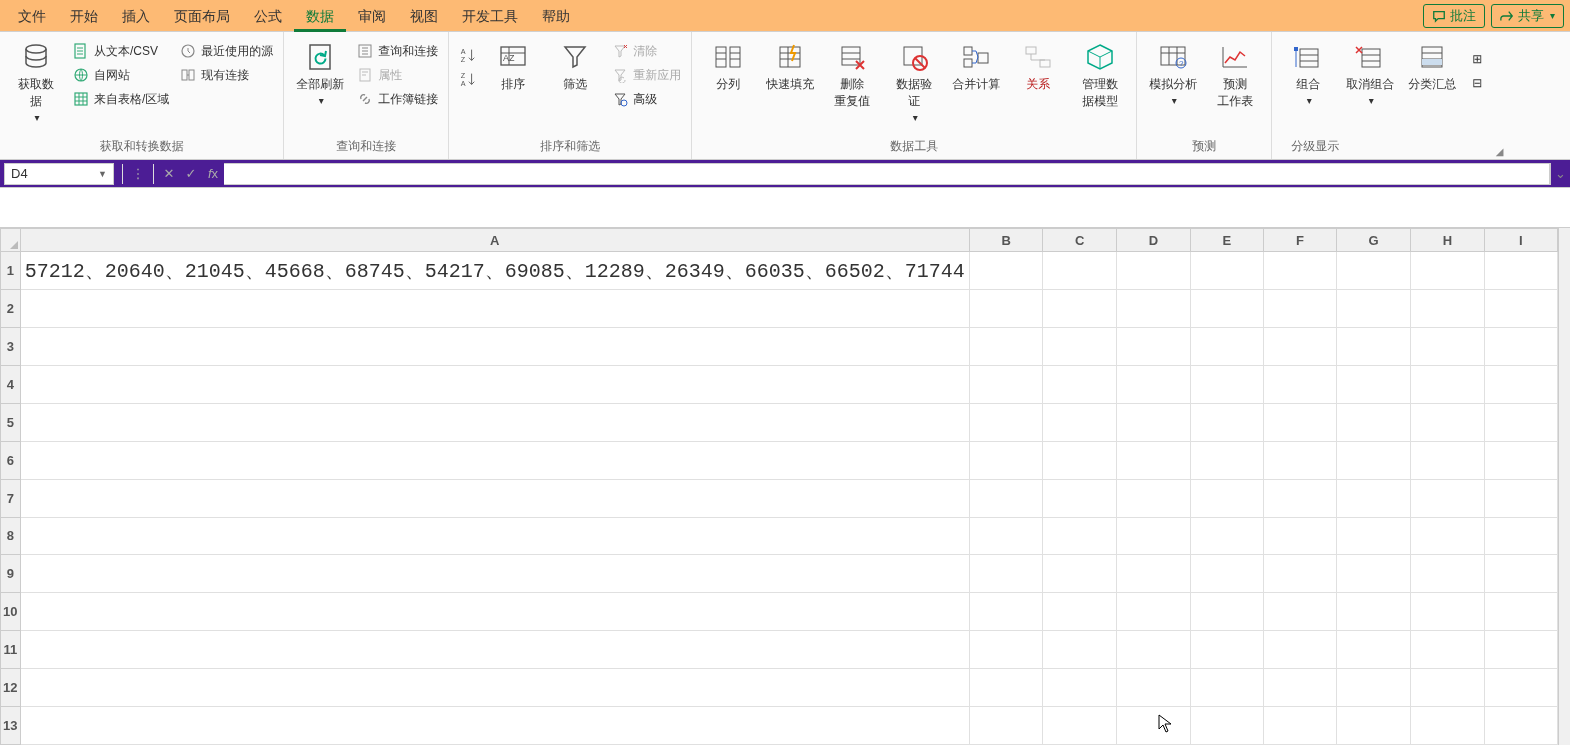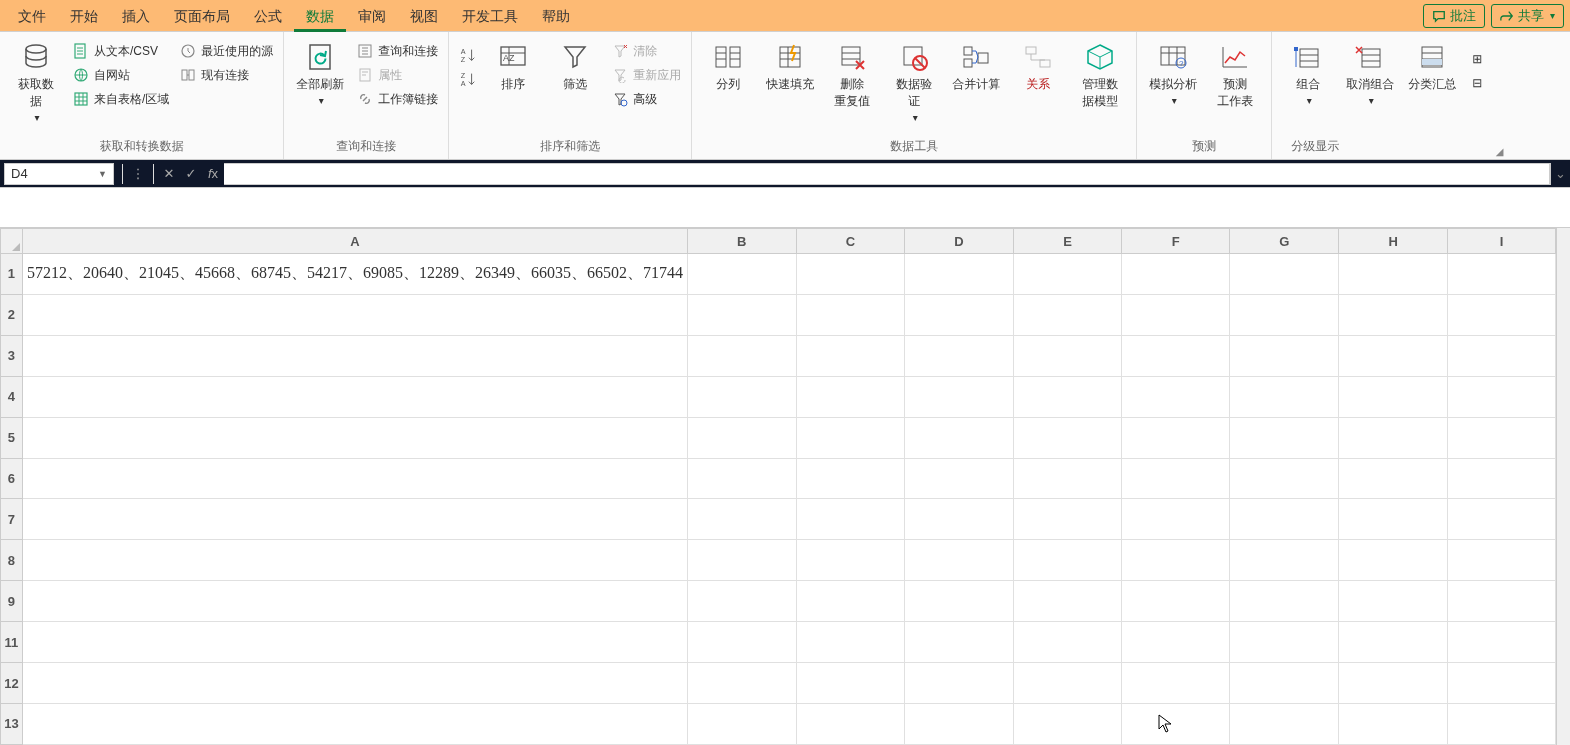--- a/index.html
+++ b/index.html
@@ -24,40 +24,40 @@
 .big-btn.disabled { color: #b91c1c; }
 .stack { display: flex; flex-direction: column; gap: 6px; padding-top: 6px; }
 .small-btn { display: flex; align-items: center; gap: 4px; font-size: 12px; cursor: pointer; white-space: nowrap; }
 .small-btn.disabled { color: #aaa; }
 .small-btn .ico { width: 18px; height: 18px; display: inline-flex; align-items: center; justify-content: center; }
 .dlg-launch { position: relative; width: 100%; margin-left: 18px; }
 .dlg-launch .corner { position: absolute; right: -8px; bottom: 2px; font-size: 10px; color: #888; cursor: pointer; }
 svg { display: block; }
 
 
-.fbar { display: flex; align-items: center; height: 28px; border-bottom: 1px solid #ccc; background: #0f172a; }
+.fbar { display: flex; align-items: center; height: 28px; border-bottom: 1px solid #ccc; background: #4c1d95; }
 .namebox { width: 110px; height: 22px; border: 1px solid #ccc; margin: 0 4px; display: flex; align-items: center; padding: 0 6px; font-size: 13px; background: #fff; }
 .namebox .dd { margin-left: auto; font-size: 9px; color: #666; }
 .fbar-sep { width: 1px; height: 20px; background: #ddd; margin: 0 4px; }
 .fbar-btn { width: 22px; height: 22px; display: flex; align-items: center; justify-content: center; color: #aaa; cursor: pointer; }
 .fbar-input { flex: 1; height: 22px; border: 1px solid #ccc; border-left: none; padding: 0 6px; font-size: 13px; background: #fff; }
 .fbar-expand { width: 20px; text-align: center; color: #888; cursor: pointer; border-left: 1px solid #ccc; height: 22px; line-height: 22px; }
 
 
 .fbar-extra { height: 40px; border-bottom: 1px solid #ccc; background: #fff; }
 
 
 .grid-wrap { display: flex; height: calc(745px - 32px - 128px - 28px - 40px); }
 .grid { border-collapse: collapse; table-layout: fixed; }
 .sel-all { width: 26px; height: 22px; background: #f0f0f0; border: 1px solid #ccc; position: relative; }
 .sel-all::after { content: ""; position: absolute; right: 2px; bottom: 2px; width: 0; height: 0; border-left: 8px solid transparent; border-bottom: 8px solid #bbb; }
 .colh { height: 22px; background: #f0f0f0; border: 1px solid #ccc; text-align: center; font-size: 13px; color: #555; }
 .rowh { width: 26px; background: #f0f0f0; border: 1px solid #ccc; text-align: center; font-size: 13px; color: #555; }
 .cell { border: 1px solid #e0e0e0; height: 36px; font-size: 13px; padding: 0 4px; vertical-align: middle; }
-.row1 .cell { font-size: 16px; font-family: Liberation Serif, serif; white-space: nowrap; }
+.row1 .cell { font-size: 20px; font-family: Liberation Mono, monospace; white-space: nowrap; }
 .scroll-v { width: 18px; background: #f0f0f0; border-left: 1px solid #ccc; }
 
 
 .cursor { position: absolute; left: 1158px; top: 714px; pointer-events: none; }
 </style>
 </head>
 <body>
 
 <div class="tabs">
   <div class="tab">文件</div>
@@ -571,20 +571,32 @@
           <td class="cell"></td>
           <td class="cell"></td>
           <td class="cell"></td>
           <td class="cell"></td>
           <td class="cell"></td>
           <td class="cell"></td>
           <td class="cell"></td>
           <td class="cell"></td>
         </tr>
         <tr class="">
+          <th class="rowh">10</th>
+          <td class="cell"></td>
+          <td class="cell"></td>
+          <td class="cell"></td>
+          <td class="cell"></td>
+          <td class="cell"></td>
+          <td class="cell"></td>
+          <td class="cell"></td>
+          <td class="cell"></td>
+          <td class="cell"></td>
+        </tr>
+        <tr class="">
           <th class="rowh">11</th>
           <td class="cell"></td>
           <td class="cell"></td>
           <td class="cell"></td>
           <td class="cell"></td>
           <td class="cell"></td>
           <td class="cell"></td>
           <td class="cell"></td>
           <td class="cell"></td>
           <td class="cell"></td>

